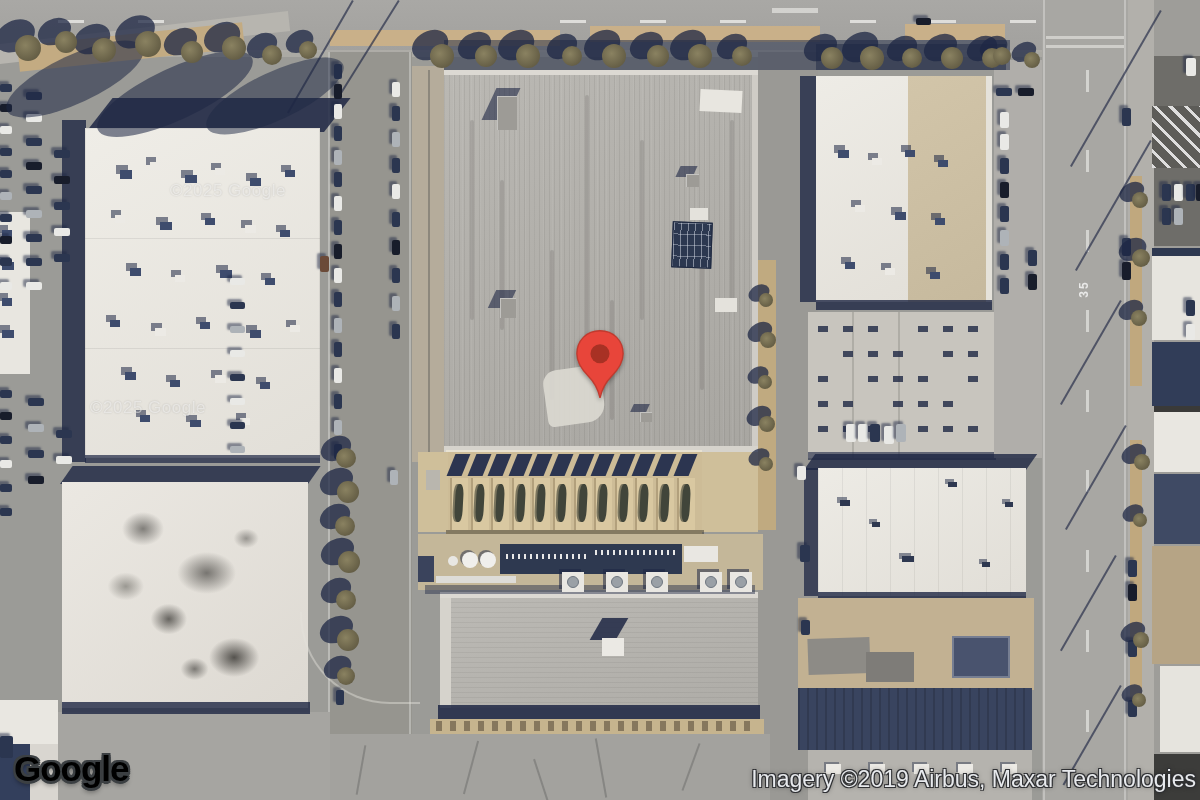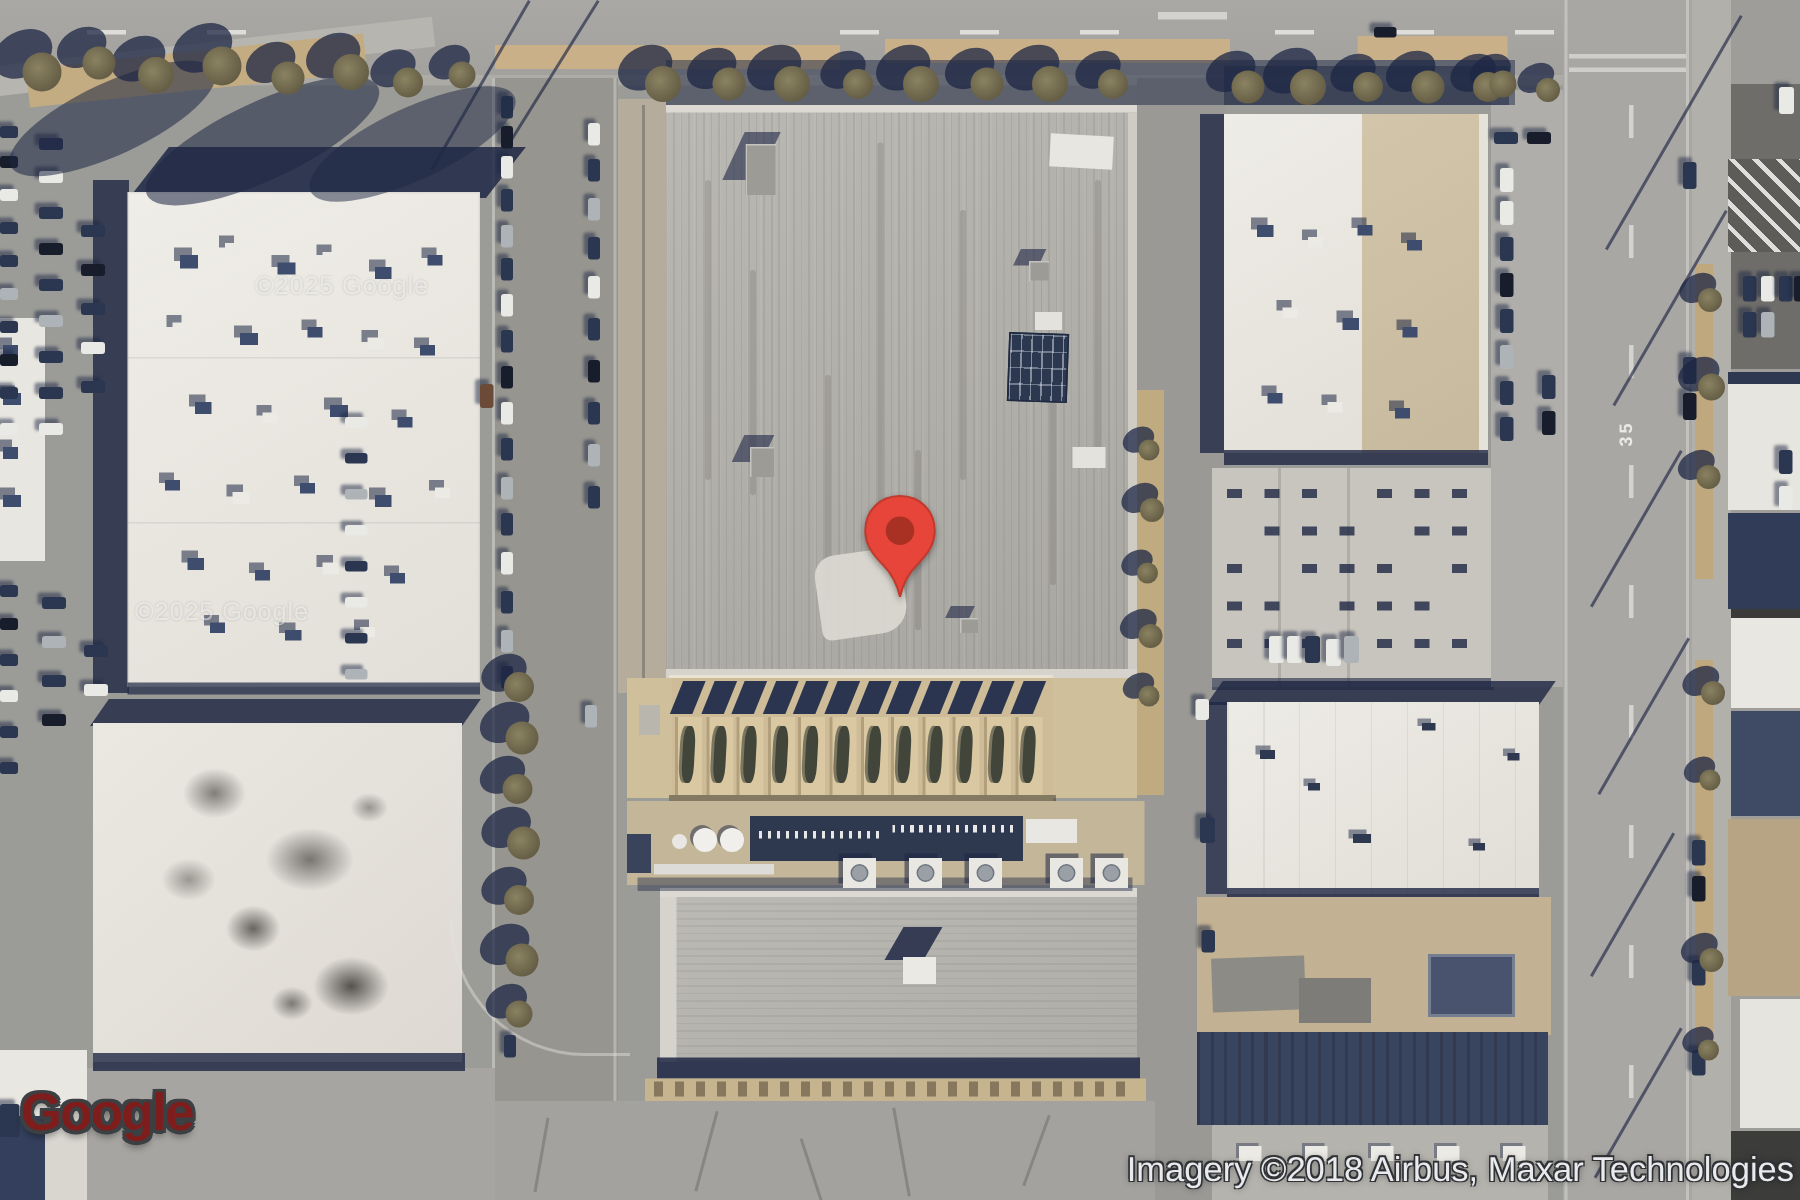--- a/index.html
+++ b/index.html
@@ -1,22 +1,22 @@
 <!DOCTYPE html>
 <html><head>
 <meta charset="utf-8">
 <style>
   html,body{margin:0;padding:0;background:#000;}
   #map{position:relative;width:1200px;height:800px;overflow:hidden;background:#9b9b97;
        font-family:"Liberation Sans",sans-serif;cursor:grab;}
   #map *{position:absolute;box-sizing:border-box;}
   .wm{font-size:17px;color:rgba(255,255,255,.5);letter-spacing:.5px;z-index:40;white-space:nowrap;
       text-shadow:0 0 2px rgba(0,0,0,.18);}
-  #google-logo{left:14px;top:722px;z-index:70;font-size:35px;font-weight:700;letter-spacing:-1px;
-      color:#7f1d1d;white-space:nowrap;
+  #google-logo{left:14px;top:749px;z-index:70;font-size:35px;font-weight:700;letter-spacing:-1px;
+      color:#000000;white-space:nowrap;
       text-shadow:-2px -2px 0 #3c4043,2px -2px 0 #3c4043,-2px 2px 0 #3c4043,2px 2px 0 #3c4043,
                   -2px 0 0 #3c4043,2px 0 0 #3c4043,0 -2px 0 #3c4043,0 3px 0 #3c4043,0 4px 5px rgba(0,0,0,.45);}
   #attribution{right:4px;top:766px;z-index:70;font-size:23px;color:#e8eaed;white-space:nowrap;
       text-shadow:1px 1px 0 #303134,-1px -1px 0 #303134,1px -1px 0 #303134,-1px 1px 0 #303134,0 0 5px rgba(0,0,0,.6);}
   #speed-marking{left:1075px;top:282px;z-index:12;font-size:12px;font-weight:700;color:rgba(255,255,255,.75);
       transform:rotate(-90deg);letter-spacing:2px;}
   #pin-svg{left:572px;top:328px;width:56px;height:78px;z-index:60;filter:drop-shadow(0 2px 2px rgba(0,0,0,.35));}
 </style>
 </head>
 <body>
@@ -524,16 +524,16 @@
     <div style="left: 978.6px; top: 37.1px; width: 28.8px; height: 20.7px; background: rgba(30, 39, 68, 0.75); border-radius: 50%; transform: rotate(-28deg); z-index: 23;"></div>
     <div style="left: 993px; top: 47px; width: 18px; height: 18px; background: radial-gradient(circle at 40% 40%, rgb(138, 130, 97), rgb(107, 100, 74) 60%, rgb(87, 81, 60)); border-radius: 50%; z-index: 25;"></div>
     <div style="left: 1011.2px; top: 43.2px; width: 25.6px; height: 18.4px; background: rgba(30, 39, 68, 0.75); border-radius: 50%; transform: rotate(-28deg); z-index: 23;"></div>
     <div style="left: 1024px; top: 52px; width: 16px; height: 16px; background: radial-gradient(circle at 40% 40%, rgb(138, 130, 97), rgb(107, 100, 74) 60%, rgb(87, 81, 60)); border-radius: 50%; z-index: 25;"></div>
     <div id="speed-marking">35</div>
     <svg id="pin-svg" viewBox="0 0 60 86">
     <path id="pin-body" d="M30 3 C15 3 4.5 14 4.5 28.5 C4.5 39 10.5 46.5 17.5 53.5 C23.5 59.5 27.5 66 30 77 C32.5 66 36.5 59.5 42.5 53.5 C49.5 46.5 55.5 39 55.5 28.5 C55.5 14 45 3 30 3 Z" stroke-width="1.5" fill="#E8453A" stroke="#C13A2E"></path>
     <circle id="pin-dot" cx="30" cy="28.5" r="10.5" fill="#A83124"></circle>
   </svg>
     <div id="google-logo">Google</div>
-    <div id="attribution">Imagery ©2018 Airbus, Maxar Technologies</div>
+    <div id="attribution">Imagery ©2019 Airbus, Maxar Technologies</div>
     <div class="wm" style="left:170px;top:181px;">©2025 Google</div>
     <div class="wm" style="left:90px;top:398px;">©2025 Google</div>
   </div>
 
 </body></html>

